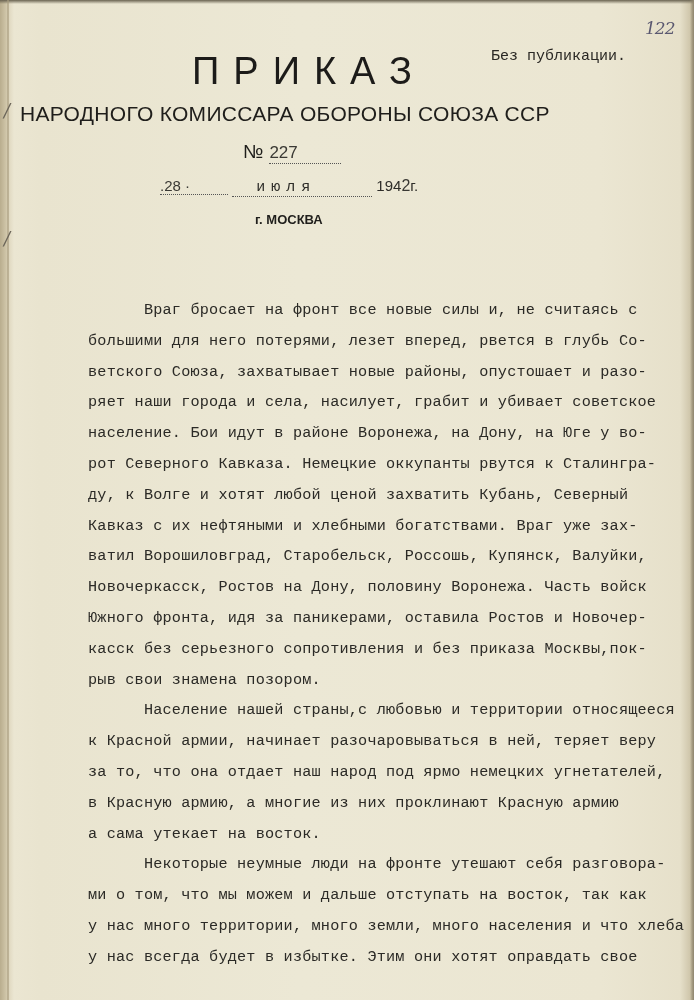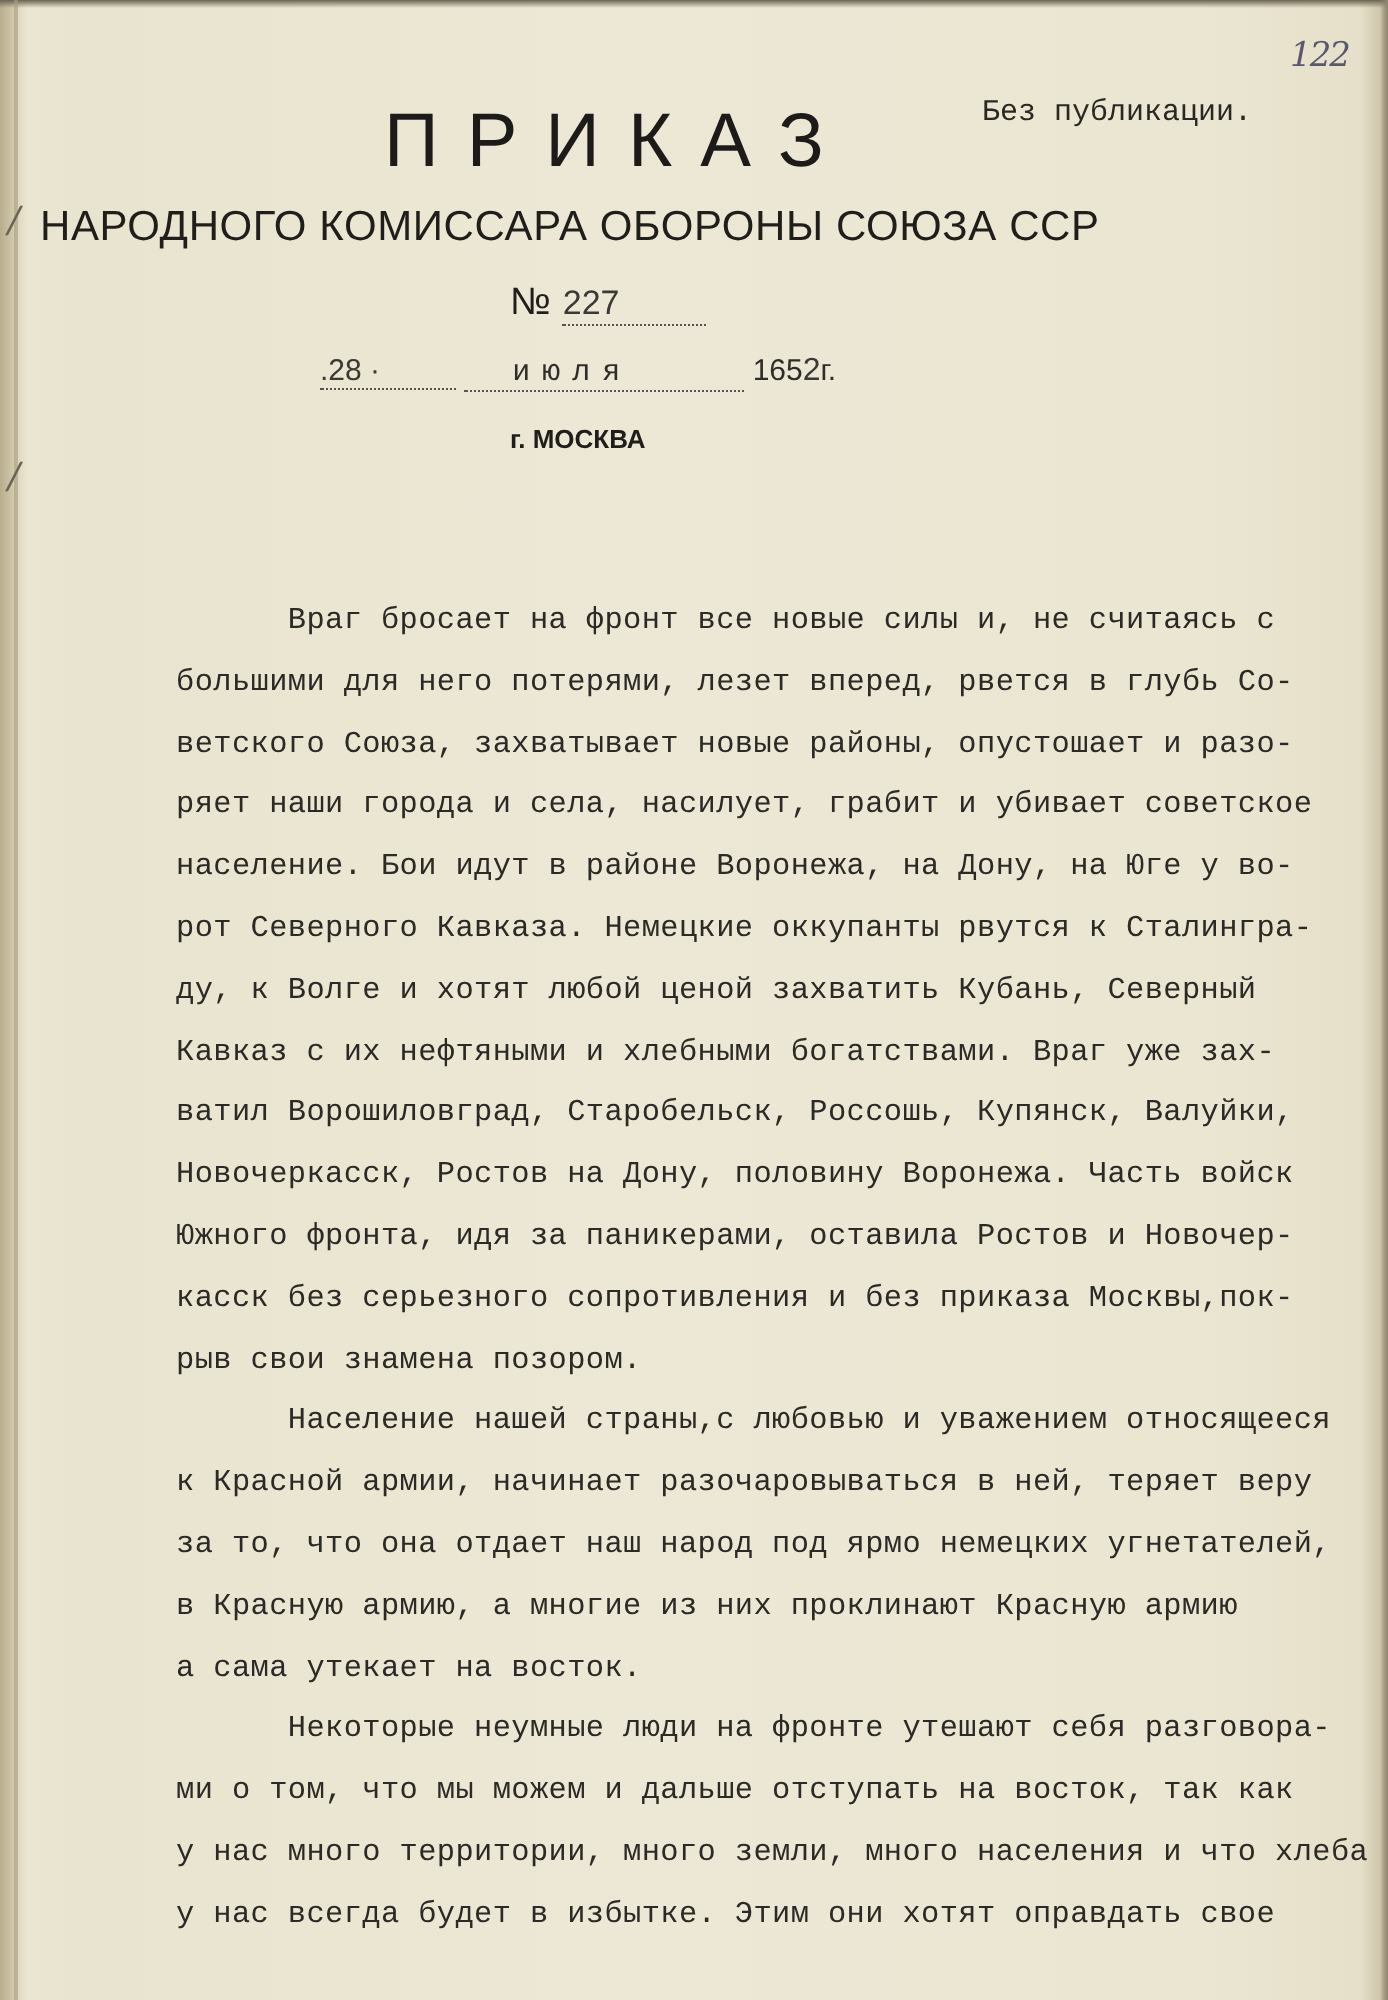--- a/index.html
+++ b/index.html
@@ -42,21 +42,21 @@
       font-family: "Liberation Sans", sans-serif; font-size: 38px; letter-spacing: 14px;
       color: #1c1b19; font-weight: normal;
     }
     .subtitle {
       position: absolute; left: 20px; top: 102px;
       font-family: "Liberation Sans", sans-serif; font-size: 21px; color: #1f1e1b;
       letter-spacing: 0.3px;
     }
     .order-no {
       position: absolute; left: 243px; top: 141px;
-      font-family: "Liberation Sans", sans-serif; font-size: 19px; color: #1f1e1b; margin-left: 12px;
+      font-family: "Liberation Sans", sans-serif; font-size: 19px; color: #1f1e1b;
     }
     .order-no .num {
       display: inline-block; width: 72px; margin-left: 6px;
       border-bottom: 1px dotted #555; color: #3a3934; font-size: 17px;
     }
     .date-line {
       position: absolute; left: 160px; top: 177px;
       font-family: "Liberation Sans", sans-serif; font-size: 15px; color: #1f1e1b;
     }
     .date-line .day {
@@ -99,40 +99,40 @@
   <div class="title">ПРИКАЗ</div>
   <div class="subtitle">НАРОДНОГО КОМИССАРА ОБОРОНЫ СОЮЗА ССР</div>
 
   <div class="order-no">
     <span>№</span><span class="num">227</span>
   </div>
 
   <div class="date-line">
     <span class="day">.<span>28</span> ·</span>
     <span class="month">июля</span>
-    <span class="year"><span>165</span><span class="ydigit">2</span><span>г.</span></span>
+    <span class="year"><span>194</span><span class="ydigit">2</span><span>г.</span></span>
   </div>
 
   <div class="city">г. МОСКВА</div>
 
   <div class="body-text">
     <span class="line">      Враг бросает на фронт все новые силы и, не считаясь с</span>
     <span class="line">большими для него потерями, лезет вперед, рвется в глубь Со-</span>
     <span class="line">ветского Союза, захватывает новые районы, опустошает и разо-</span>
     <span class="line">ряет наши города и села, насилует, грабит и убивает советское</span>
     <span class="line">население. Бои идут в районе Воронежа, на Дону, на Юге у во-</span>
     <span class="line">рот Северного Кавказа. Немецкие оккупанты рвутся к Сталингра-</span>
     <span class="line">ду, к Волге и хотят любой ценой захватить Кубань, Северный</span>
     <span class="line">Кавказ с их нефтяными и хлебными богатствами. Враг уже зах-</span>
     <span class="line">ватил Ворошиловград, Старобельск, Россошь, Купянск, Валуйки,</span>
     <span class="line">Новочеркасск, Ростов на Дону, половину Воронежа. Часть войск</span>
     <span class="line">Южного фронта, идя за паникерами, оставила Ростов и Новочер-</span>
     <span class="line">касск без серьезного сопротивления и без приказа Москвы,пок-</span>
     <span class="line">рыв свои знамена позором.</span>
-    <span class="line">      Население нашей страны,с любовью и уважением относящееся</span>
+    <span class="line">      Население нашей страны,с любовью и территории относящееся</span>
     <span class="line">к Красной армии, начинает разочаровываться в ней, теряет веру</span>
     <span class="line">за то, что она отдает наш народ под ярмо немецких угнетателей,</span>
     <span class="line">в Красную армию, а многие из них проклинают Красную армию</span>
     <span class="line">а сама утекает на восток.</span>
     <span class="line">      Некоторые неумные люди на фронте утешают себя разговора-</span>
     <span class="line">ми о том, что мы можем и дальше отступать на восток, так как</span>
     <span class="line">у нас много территории, много земли, много населения и что хлеба</span>
     <span class="line">у нас всегда будет в избытке. Этим они хотят оправдать свое</span>
   </div>
 </div>

